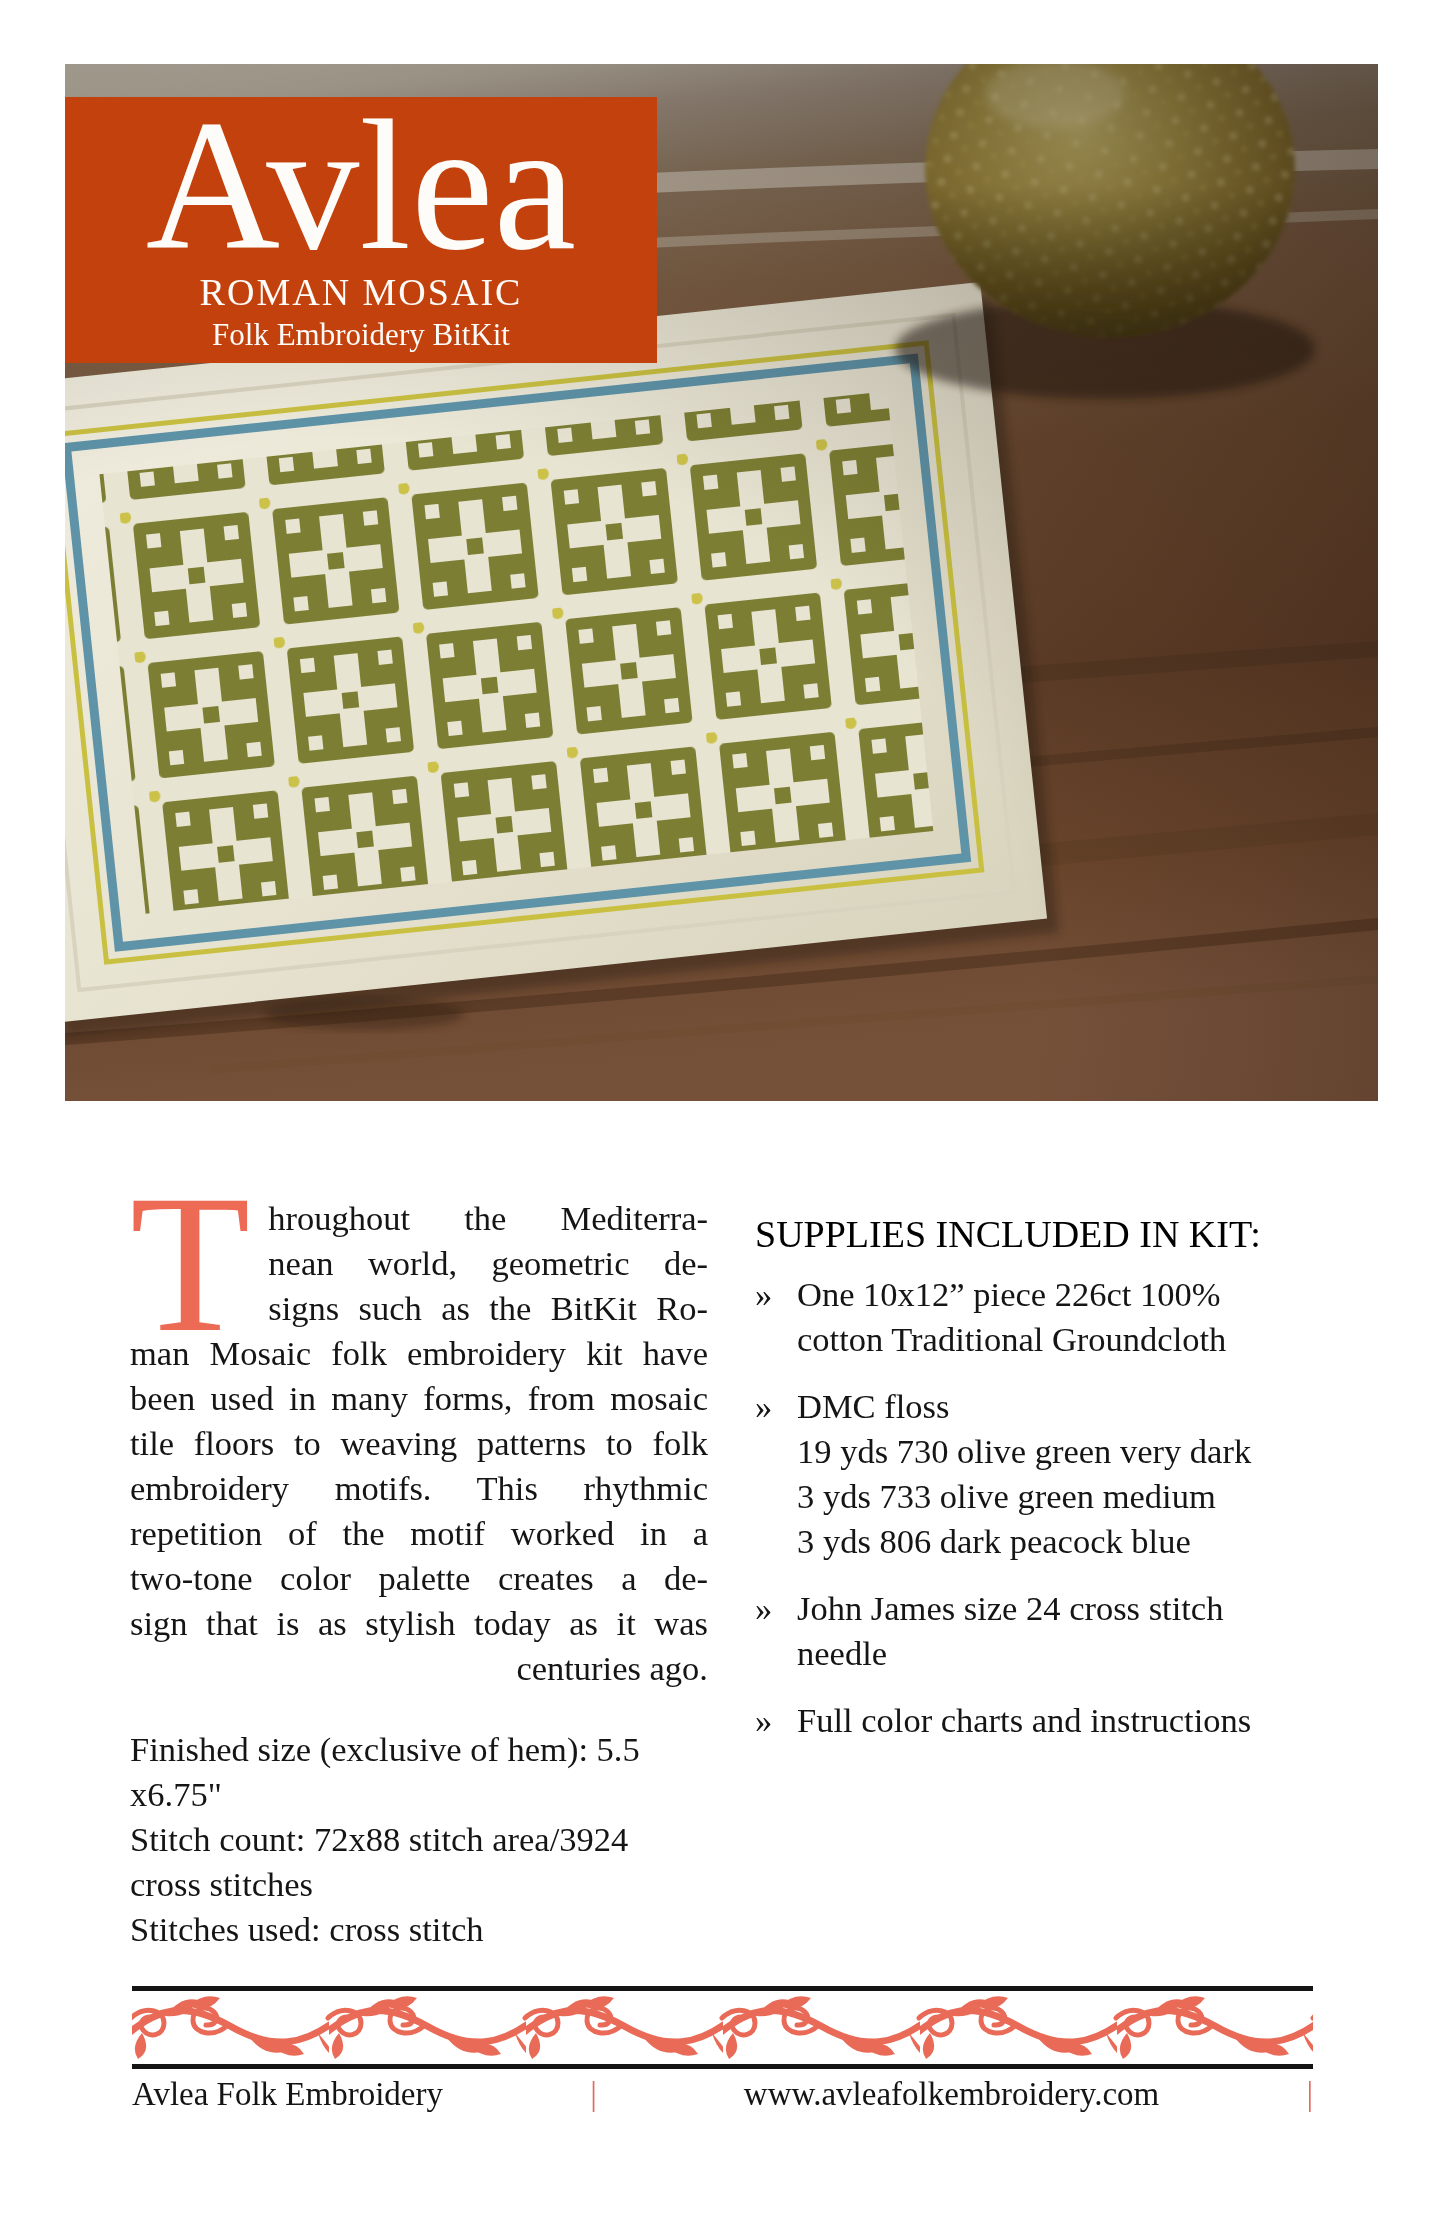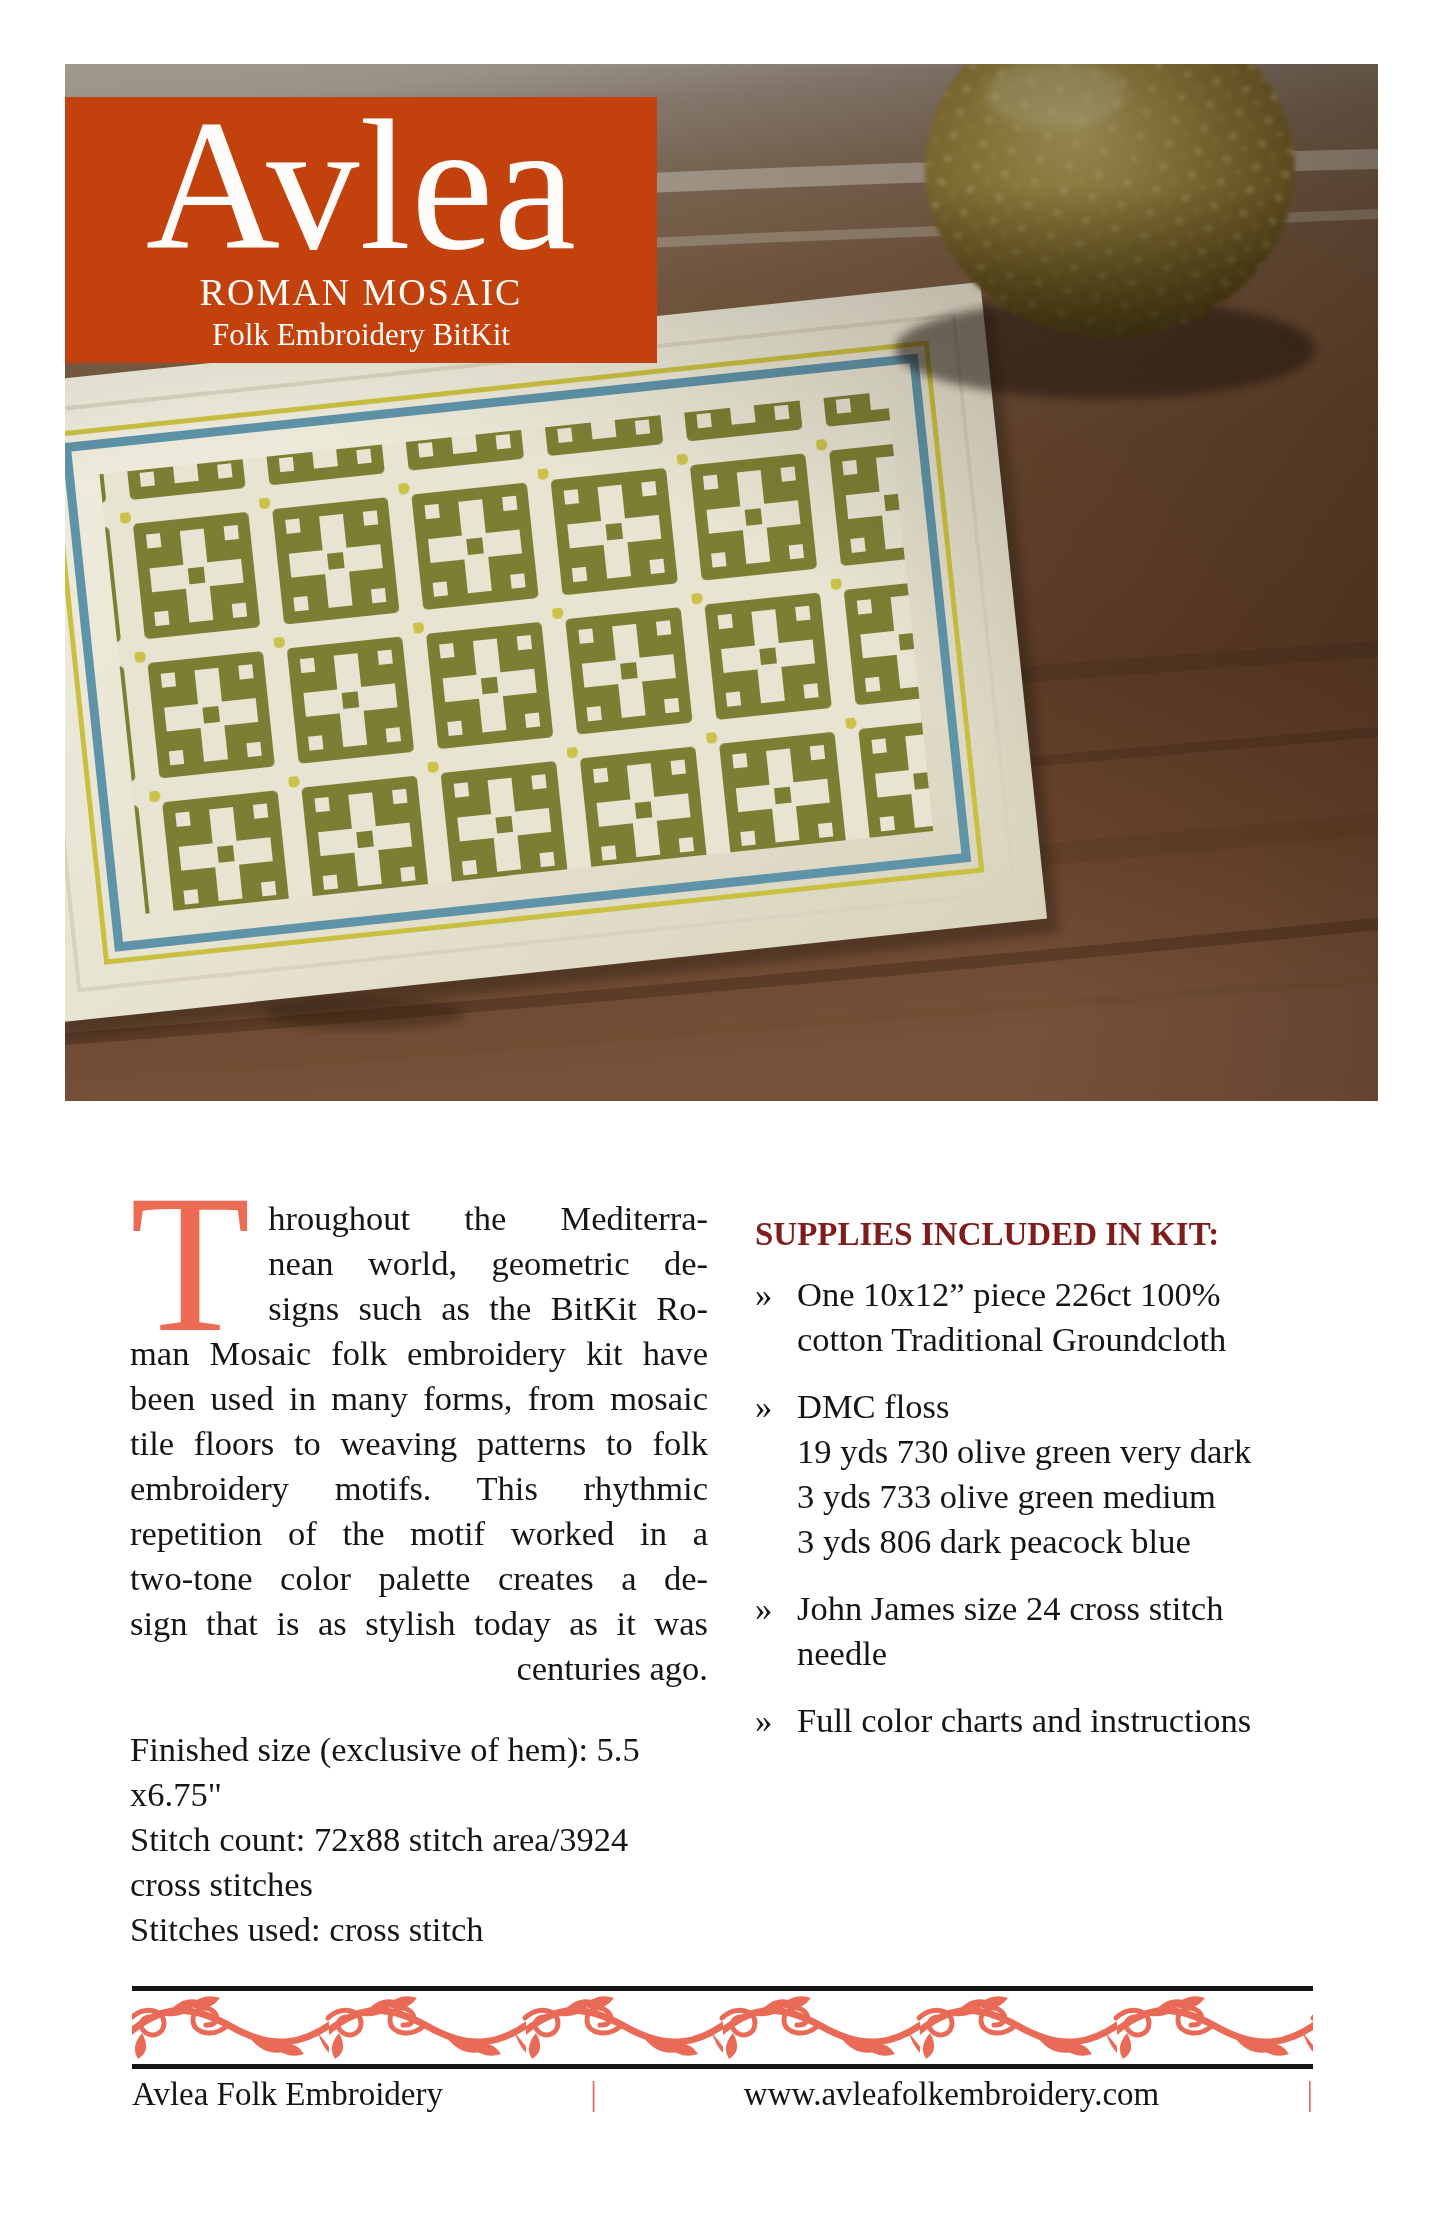--- a/index.html
+++ b/index.html
@@ -18,21 +18,21 @@
 
   
   .intro{position:absolute;left:130px;top:1196px;width:578px;font-size:34.5px;line-height:45px;}
   .dropcap{float:left;color:#ed6a55;font-size:197px;line-height:128px;margin:4px 18px 0 0;}
   .p1{text-align:justify;text-align-last:justify;white-space:pre-line;}
   .p2{text-align:right;white-space:pre-line;}
   .specs{margin-top:36px;white-space:pre-line;}
 
   
   .supplies{position:absolute;left:755px;top:1216px;width:565px;font-size:34.5px;line-height:45px;}
-  .supplies-heading{color:#7f1d1d;font-size:33px;line-height:36px;font-weight:bold;margin:0 0 20px 0;}
+  .supplies-heading{color:#000000;font-size:38px;line-height:36px;font-weight:normal;margin:0 0 20px 0;}
   .item{position:relative;padding-left:42px;margin-bottom:22px;}
   .item .mk{position:absolute;left:0;top:0;}
   .item .tx,.item .sub{white-space:pre-line;}
 
   
   .rule{position:absolute;left:132px;width:1181px;height:5px;background:#141414;}
   .rule1{top:1986px;}
   .rule2{top:2064px;}
   .vine{position:absolute;left:132px;top:1993px;width:1181px;height:69px;}
   .vine svg{display:block;width:100%;height:100%;}

